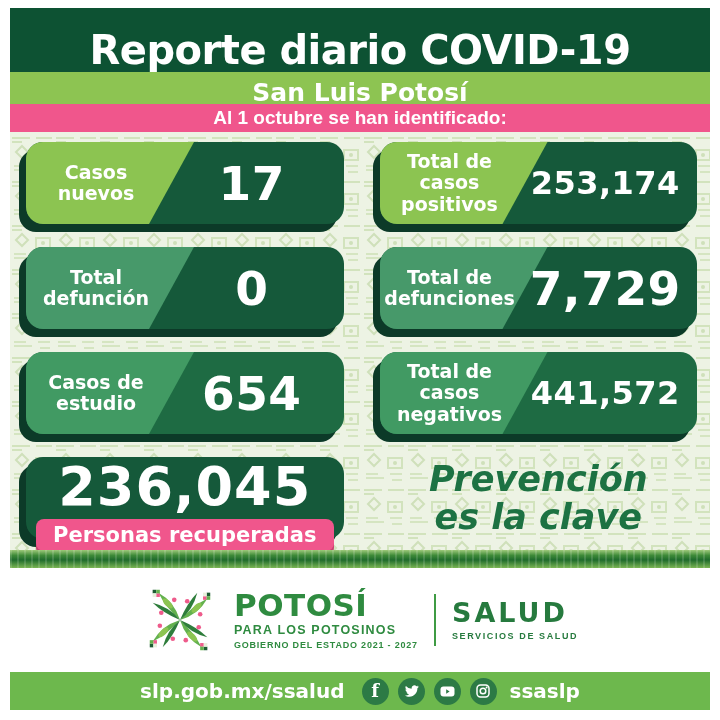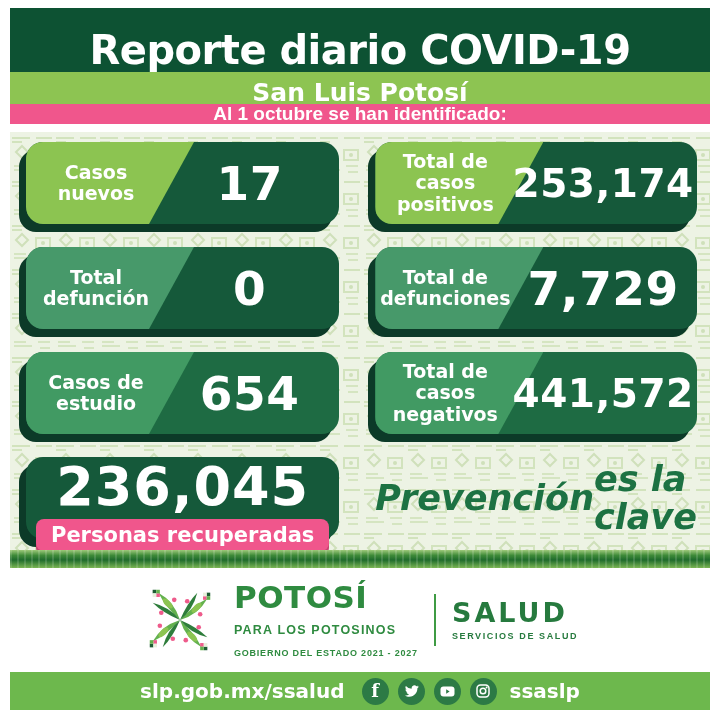--- a/index.html
+++ b/index.html
@@ -8,21 +8,21 @@
 
   
   .header-band{position:absolute;left:10px;right:10px;top:8px;height:84px;background:#0d5233;
     display:flex;align-items:center;justify-content:center;}
   .report-title{color:#ffffff;font-size:40px;font-weight:bold;letter-spacing:-.5px;
     font-family:"DejaVu Sans","Liberation Sans",sans-serif;}
   .region-band{position:absolute;left:10px;right:10px;top:72px;height:40px;background:#8dc452;
     display:flex;align-items:center;justify-content:center;}
   .region-title{color:#ffffff;font-size:25px;font-weight:bold;
     font-family:"DejaVu Sans","Liberation Sans",sans-serif;}
-  .date-band{position:absolute;left:10px;right:10px;top:104px;height:20px;background:#f0568c;
+  .date-band{position:absolute;left:10px;right:10px;top:104px;height:28px;background:#f0568c;
     display:flex;align-items:center;justify-content:center;}
   .date-text{color:#ffffff;font-size:19px;font-weight:bold;}
 
   
   .stats-area{position:absolute;left:10px;right:10px;top:132px;height:436px;background:#edf3e4;overflow:hidden;}
   .pattern-layer{position:absolute;left:0;top:0;width:100%;height:100%;}
   .decorative-band{position:absolute;left:0;right:0;bottom:0;height:18px;z-index:3;
     background:linear-gradient(180deg,#9dc97a 0%,#3e8a38 30%,#1f6b2c 55%,#7ab554 100%);}
   .decorative-band:after{content:"";position:absolute;inset:0;
     background:repeating-linear-gradient(90deg,rgba(255,255,255,.14) 0 2px,transparent 2px 7px);}
@@ -37,41 +37,41 @@
     clip-path:polygon(0 0,100% 0,calc(100% - 45px) 100%,0 100%);
     display:flex;align-items:center;justify-content:center;text-align:center;
     padding:0 40px 0 12px;color:#ffffff;font-weight:bold;font-size:19px;line-height:1.12;
     font-family:"DejaVu Sans","Liberation Sans",sans-serif;}
   .row1 .stat-label{background:#8cc451;}
   .row2 .stat-label{background:#47996a;}
   .row3 .stat-label{background:#419a63;}
   .stat-value{position:absolute;left:140px;right:6px;top:0;bottom:0;
     display:flex;align-items:center;justify-content:center;color:#ffffff;font-weight:bold;
     font-size:47px;letter-spacing:.5px;font-family:"DejaVu Sans","Liberation Sans",sans-serif;}
-  .stat-value.long{font-size:39px;}
+  .stat-value.long{font-size:32px;}
 
   .recovered-card{position:relative;height:82px;border-radius:17px;background:#15593a;
     box-shadow:-7px 8px 0 0 #0c3a28;}
   .recovered-value{position:absolute;left:0;right:0;top:-2px;height:62px;
     display:flex;align-items:center;justify-content:center;color:#ffffff;font-weight:bold;
     font-size:54px;letter-spacing:1px;font-family:"DejaVu Sans","Liberation Sans",sans-serif;}
   .recovered-banner{position:absolute;left:10px;right:10px;bottom:-12px;height:32px;border-radius:8px;
     background:#f0568c;box-shadow:0 5px 0 0 #c84371;
     display:flex;align-items:center;justify-content:center;}
   .recovered-label{color:#ffffff;font-weight:bold;font-size:21px;
     font-family:"DejaVu Sans","Liberation Sans",sans-serif;}
 
-  .slogan{display:flex;flex-direction:row;align-items:center;justify-content:center;
+  .slogan{display:flex;flex-direction:column;align-items:center;justify-content:center;
     color:#1d7243;font-style:italic;font-weight:bold;font-size:35px;line-height:1.1;
     font-family:"DejaVu Sans","Liberation Sans",sans-serif;}
 
   
   .footer{position:absolute;left:0;right:0;top:568px;height:104px;background:#ffffff;
     display:flex;align-items:center;justify-content:center;gap:16px;}
-  .potosi-logo{display:flex;flex-direction:column;align-items:flex-start;line-height:1;gap:8px;}
+  .potosi-logo{display:flex;flex-direction:column;align-items:flex-start;line-height:1;}
   .potosi-name{color:#2f8b40;font-size:31px;font-weight:bold;letter-spacing:.5px;
     font-family:"DejaVu Sans","Liberation Sans",sans-serif;}
   .potosi-tagline{color:#2f8b40;font-size:12.5px;font-weight:bold;letter-spacing:1.2px;margin-top:3px;}
   .potosi-government{color:#2f8b40;font-size:9px;font-weight:bold;letter-spacing:.8px;margin-top:5px;}
   .logo-divider{width:2px;height:52px;background:#3f9b44;}
   .salud-logo{display:flex;flex-direction:column;align-items:flex-start;line-height:1;}
   .salud-name{color:#267a3e;font-size:27px;font-weight:bold;letter-spacing:3px;
     font-family:"DejaVu Sans","Liberation Sans",sans-serif;}
   .salud-subtitle{color:#267a3e;font-size:9px;font-weight:bold;letter-spacing:1.6px;margin-top:6px;}
 

